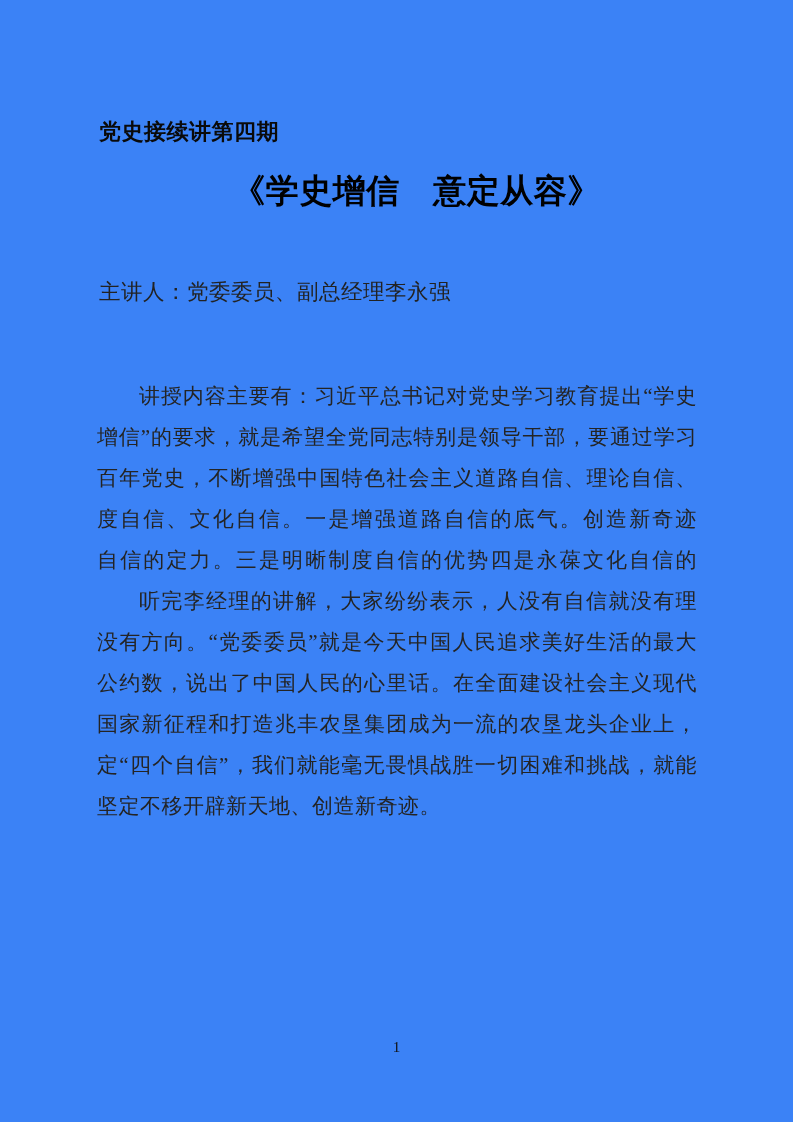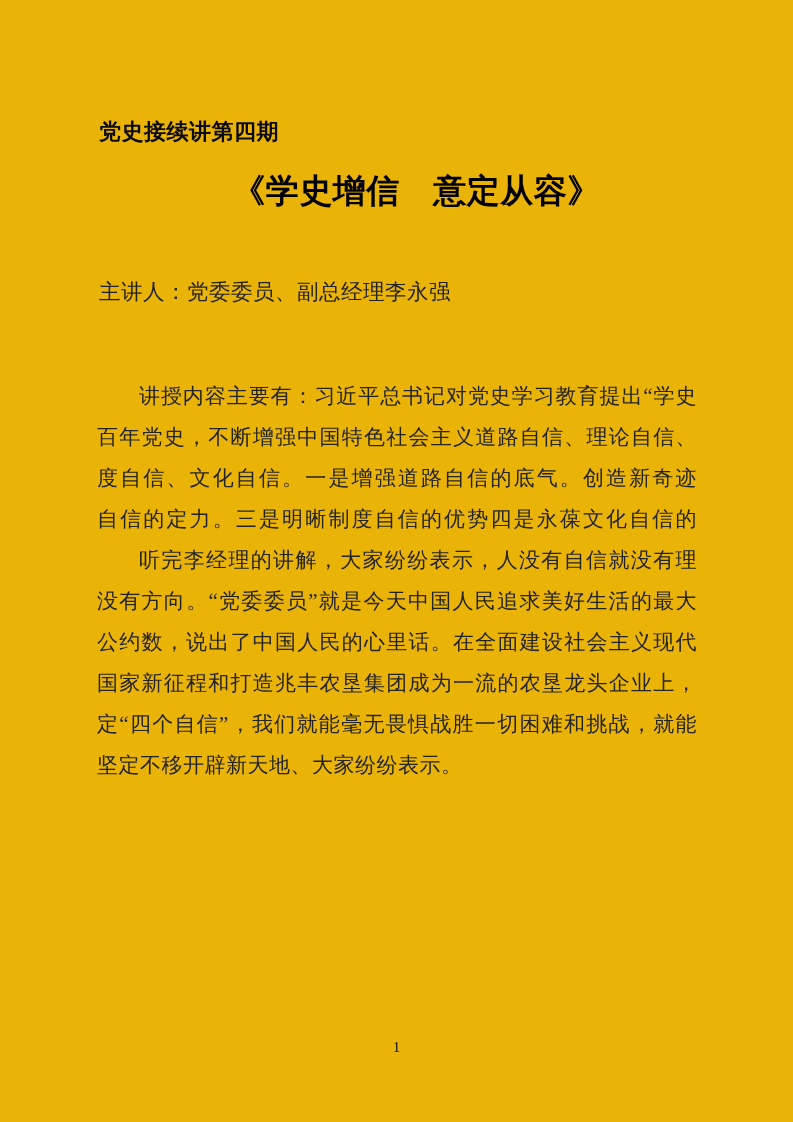--- a/index.html
+++ b/index.html
@@ -4,21 +4,21 @@
 <style>
   html, body {
     margin: 0;
     padding: 0;
     background: #ffffff;
   }
   .page {
     position: relative;
     width: 793px;
     height: 1122px;
-    background: #eab308;
+    background: #3b82f6;
     overflow: hidden;
     font-family: "Liberation Serif", "DejaVu Serif", serif;
     color: #1f1f1f;
   }
   .series-label {
     position: absolute;
     top: 118px;
     left: 99px;
     font-family: "Liberation Sans", "DejaVu Sans", sans-serif;
     font-weight: 700;
@@ -100,26 +100,27 @@
   <div class="series-label">党史接续讲第四期</div>
 
   <div class="doc-title">《学史增信　意定从容》</div>
 
   <div class="speaker-line">
     <span class="speaker">主讲人：党委委员、副总经理李永强</span>
   </div>
 
   <div class="body-block">
       <div class="line first">讲授内容主要有：习近平总书记对党史学习教育提出“学史</div>
+      <div class="line">增信”的要求，就是希望全党同志特别是领导干部，要通过学习</div>
       <div class="line">百年党史，不断增强中国特色社会主义道路自信、理论自信、制</div>
       <div class="line">度自信、文化自信。一是增强道路自信的底气。创造新奇迹</div>
       <div class="line">自信的定力。三是明晰制度自信的优势四是永葆文化自信的</div>
       <div class="line first">听完李经理的讲解，大家纷纷表示，人没有自信就没有理想、</div>
       <div class="line">没有方向。“党委委员”就是今天中国人民追求美好生活的最大</div>
       <div class="line">公约数，说出了中国人民的心里话。在全面建设社会主义现代化</div>
       <div class="line">国家新征程和打造兆丰农垦集团成为一流的农垦龙头企业上，坚</div>
       <div class="line">定“四个自信”，我们就能毫无畏惧战胜一切困难和挑战，就能</div>
-      <div class="line last">坚定不移开辟新天地、大家纷纷表示。</div>
+      <div class="line last">坚定不移开辟新天地、创造新奇迹。</div>
     </div>
 
   <div class="page-number">1</div>
 
 </div>
 
 </body></html>

